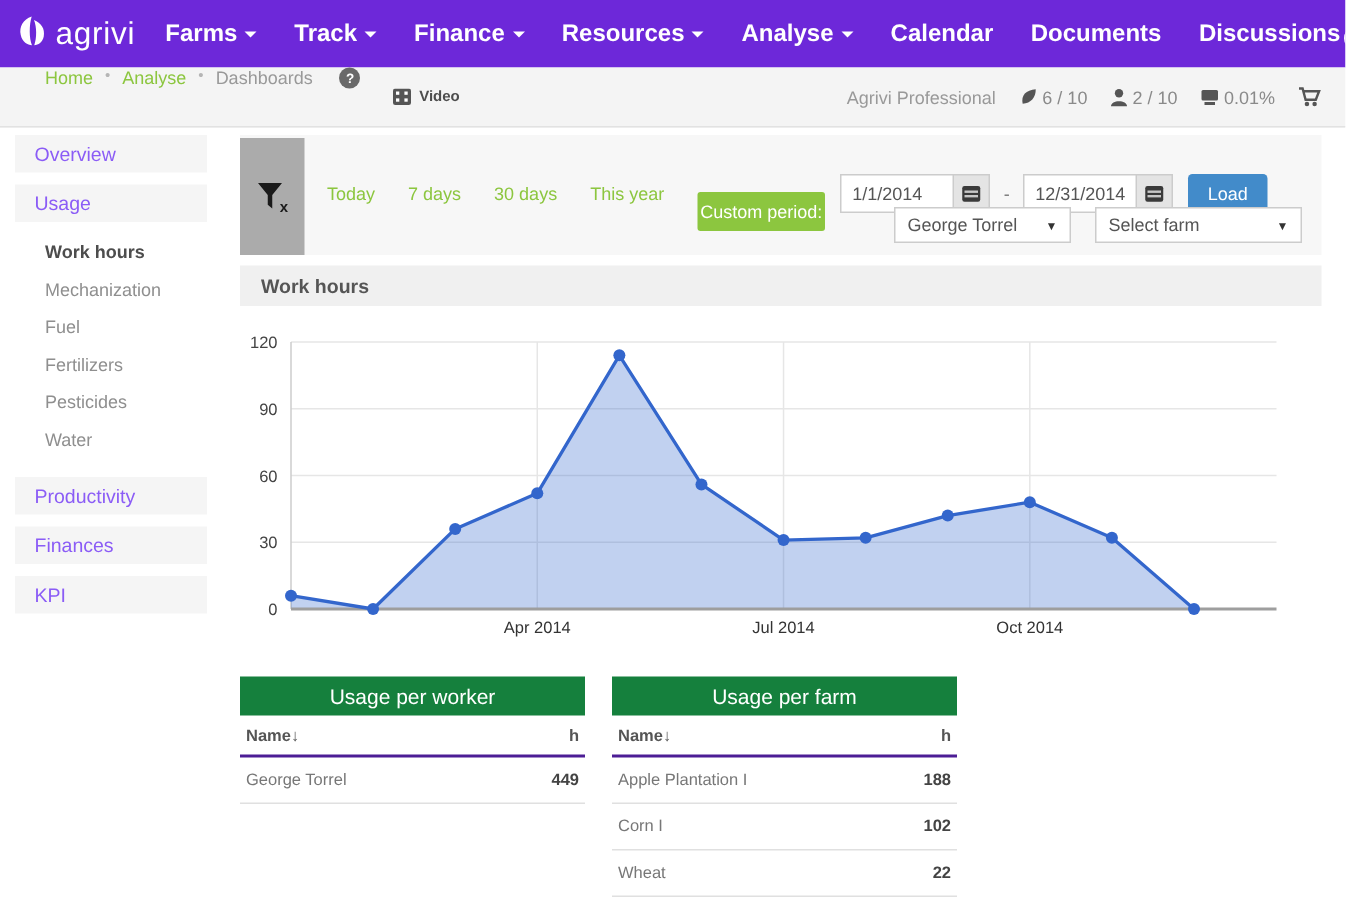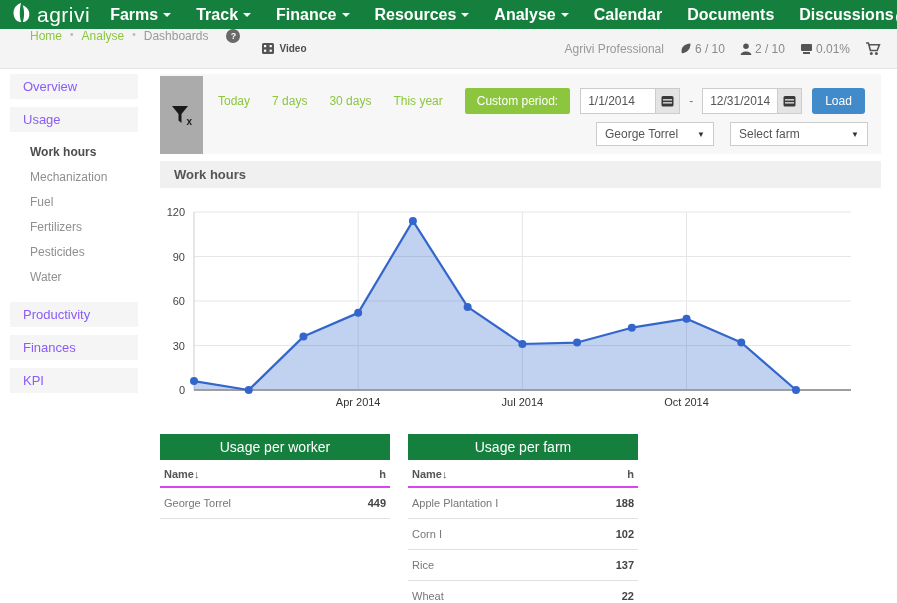--- a/index.html
+++ b/index.html
@@ -1,20 +1,20 @@
 <!DOCTYPE html>
 <html><head>
 <meta charset="utf-8">
 <style>
   * { margin:0; padding:0; box-sizing:border-box; }
   html,body { width:897px; height:603px; background:#fff; overflow:hidden;
               font-family:"Liberation Sans", sans-serif; }
 
   
-  .topnav { height:29px; background:#15803d; display:flex; align-items:center; color:#fff; }
+  .topnav { height:45px; background:#6d28d9; display:flex; align-items:center; color:#fff; }
   .brand { display:flex; align-items:center; gap:4px; padding:0 20px 0 10px; cursor:pointer; }
   .brand-name { font-size:21px; color:#fff; letter-spacing:0.5px; }
   .nav-items { display:flex; align-items:center; gap:25px; font-size:16px; font-weight:bold; }
   .nav-item { display:flex; align-items:center; cursor:pointer; white-space:nowrap; }
   .caret { display:inline-block; width:0; height:0; border-left:4px solid transparent;
            border-right:4px solid transparent; border-top:4px solid #fff; margin-left:5px; }
   .nav-right { margin-left:auto; display:flex; align-items:center; gap:20px; padding-right:20px; }
   .icon-wrap { position:relative; display:flex; align-items:center; cursor:pointer; }
   .badge { position:absolute; top:-7px; right:-9px; min-width:14px; height:14px; border-radius:8px;
            font-size:9px; font-weight:bold; color:#fff; display:flex; align-items:center;
@@ -45,22 +45,22 @@
   .usage-item.active { font-weight:bold; color:#4d4d4d; }
 
   .content { position:absolute; left:160px; top:5px; width:721px; }
 
   
   .filter-area { position:relative; height:80px; background:#f7f7f7; }
   .filter-box { position:absolute; left:0; top:2px; width:43px; height:78px; background:#ababab;
                 display:flex; align-items:center; justify-content:center; cursor:pointer; }
   .frow1 { position:absolute; left:58px; top:14px; display:flex; align-items:center; }
   .flink { color:#8CC63F; font-size:12px; margin-right:22px; cursor:pointer; white-space:nowrap; }
-  .btn-custom { background:#8CC63F; color:#fff; font-size:12px; border:none; padding:6px 12px;
-                border-radius:2px; margin-right:10px; cursor:pointer; }
+  .btn-custom { background:#8CC63F; color:#fff; font-size:12px; border:none; padding:6px 2px;
+                border-radius:2px; margin-right:10px; cursor:pointer;margin-top:24px; }
   .date-group { display:flex; align-items:center; }
   .date-input { width:76px; height:26px; border:1px solid #ccc; padding:0 7px; font-size:12px;
                 color:#555; font-family:"Liberation Sans", sans-serif; }
   .cal-btn { width:24px; height:26px; background:#e4e4e4; border:1px solid #ccc; border-left:none;
              display:flex; align-items:center; justify-content:center; cursor:pointer; }
   .dash { margin:0 9px; color:#777; font-size:12px; }
   .btn-load { background:#428bca; color:#fff; font-size:12px; border:none; padding:6px 13px;
               border-radius:3px; margin-left:10px; cursor:pointer; }
   .frow2 { position:absolute; right:13px; top:48px; display:flex; gap:16px; }
   .select { height:24px; background:#fff; border:1px solid #ccc; display:flex; align-items:center;
@@ -72,21 +72,21 @@
   
   .panel-header { margin-top:7px; background:#f0f0f0; font-size:13px; font-weight:bold;
                   color:#555; padding:6px 14px; }
   .chart-wrap { margin-top:9px; }
 
   
   .tables-row { display:flex; gap:18px; margin-top:18px; }
   .utable { width:230px; font-size:11px; }
   .utable-title { background:#15803d; color:#fff; text-align:center; font-size:14px; padding:5px 0; }
   .utable-head { display:flex; justify-content:space-between; padding:8px 4px 6px;
-                 border-bottom:2px solid #d946ef; color:#555; font-weight:bold; }
+                 border-bottom:2px solid #4c1d95; color:#555; font-weight:bold; }
   .utable-head .sortable { cursor:pointer; }
   .utable-row { display:flex; justify-content:space-between; align-items:center; padding:9px 4px;
                 border-bottom:1px solid #e0e0e0; color:#777; }
   .utable-row .val { font-weight:bold; color:#444; }
 </style>
 </head>
 <body>
 
 <div class="topnav">
   <div class="brand">
@@ -339,24 +339,20 @@
         </div>
         <div class="utable-row">
           <span>Apple Plantation I</span>
           <span class="val">188</span>
         </div>
         <div class="utable-row">
           <span>Corn I</span>
           <span class="val">102</span>
         </div>
         <div class="utable-row">
-          <span>Rice</span>
-          <span class="val">137</span>
-        </div>
-        <div class="utable-row">
           <span>Wheat</span>
           <span class="val">22</span>
         </div>
       </div>
 
     </div>
   </div>
 </div>
 
 </body></html>

